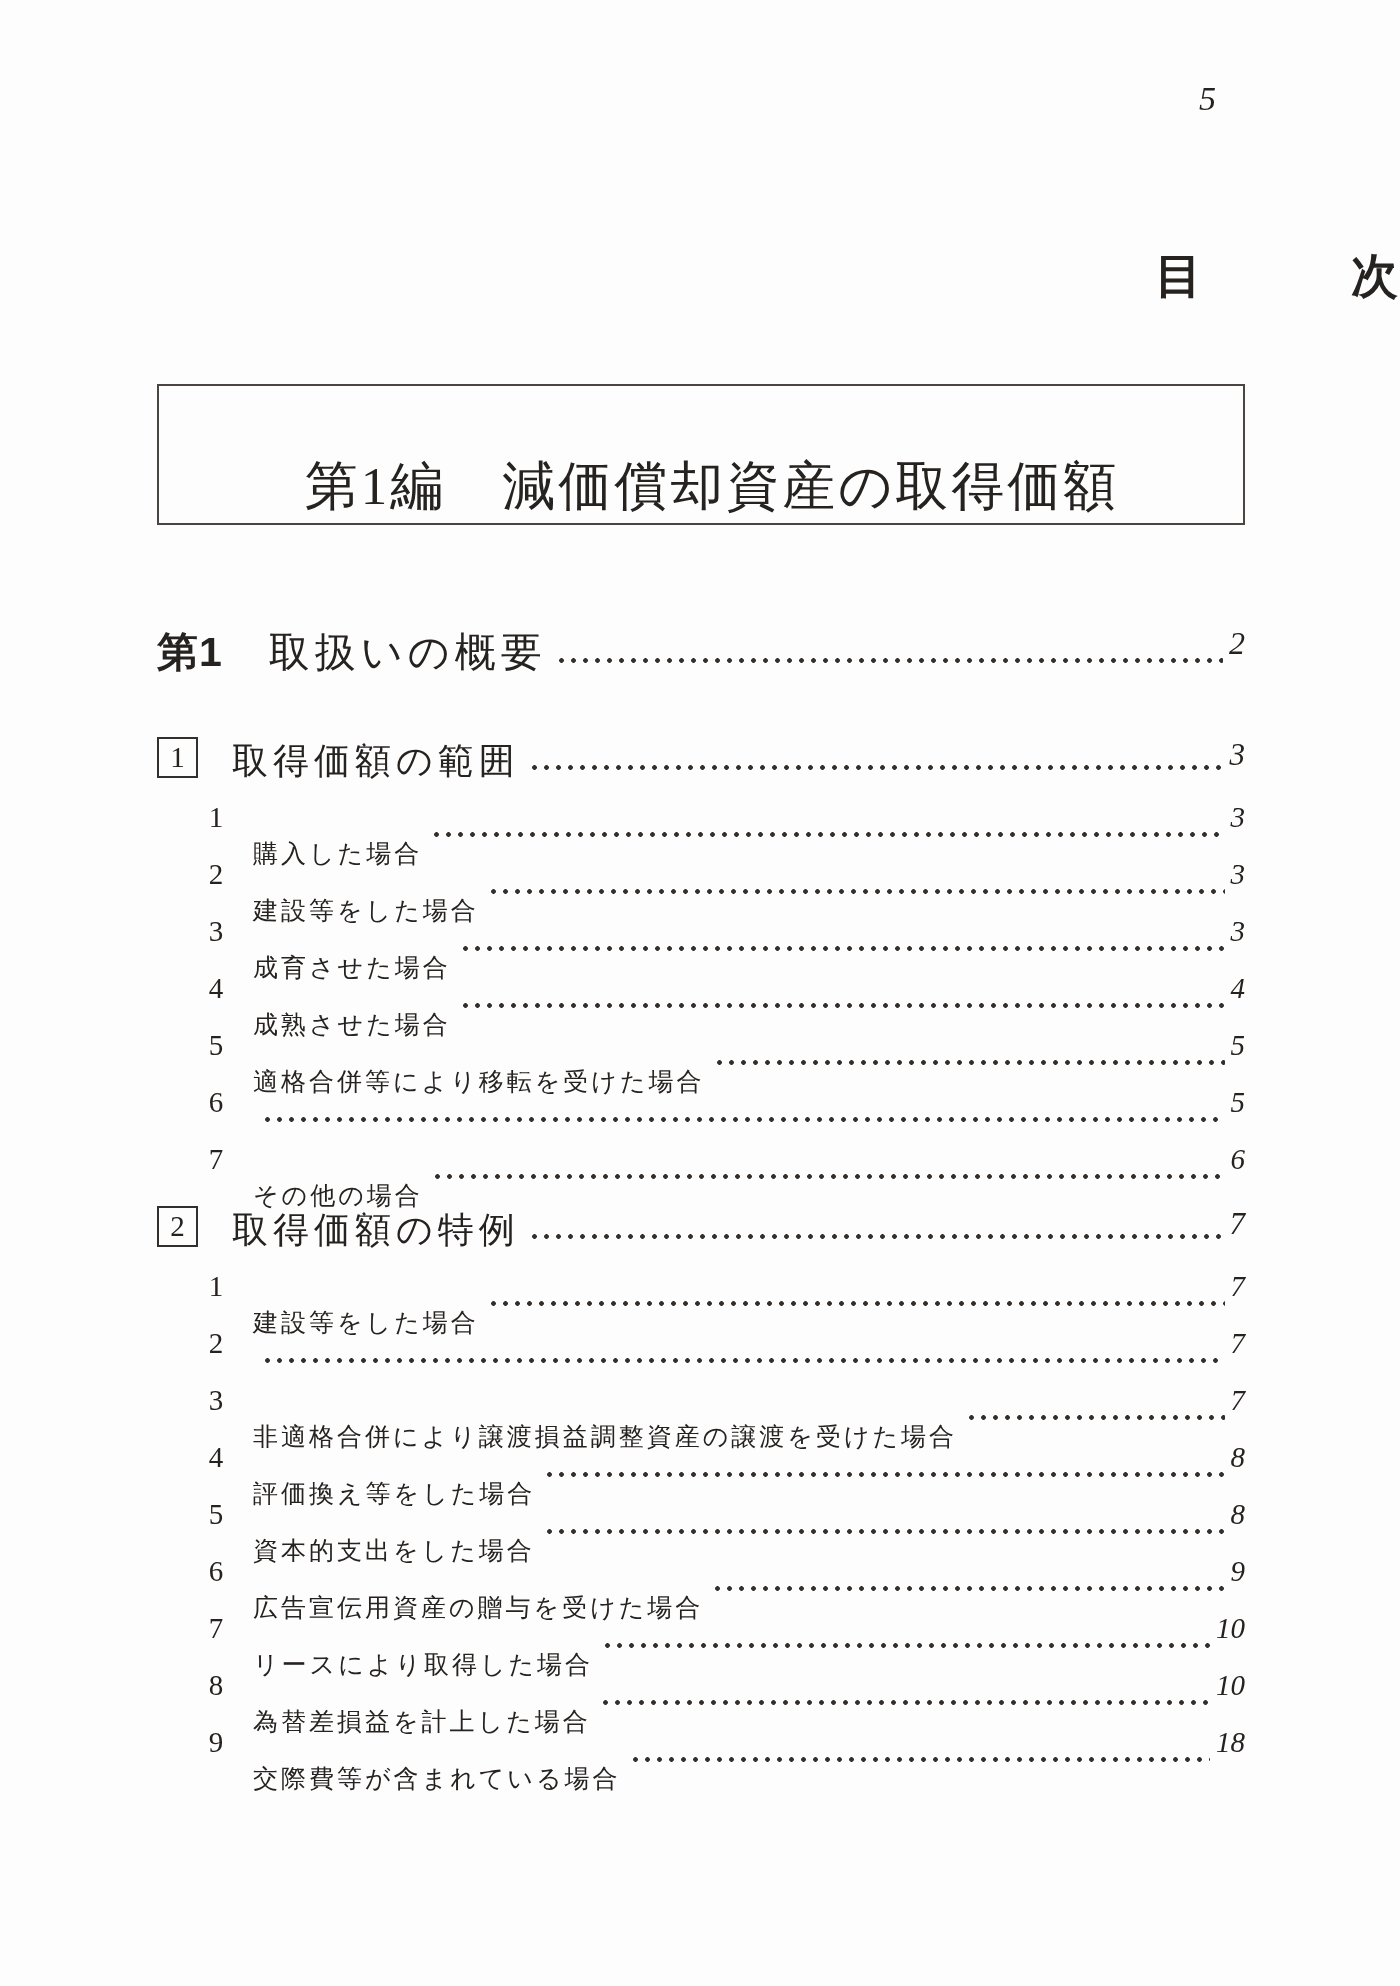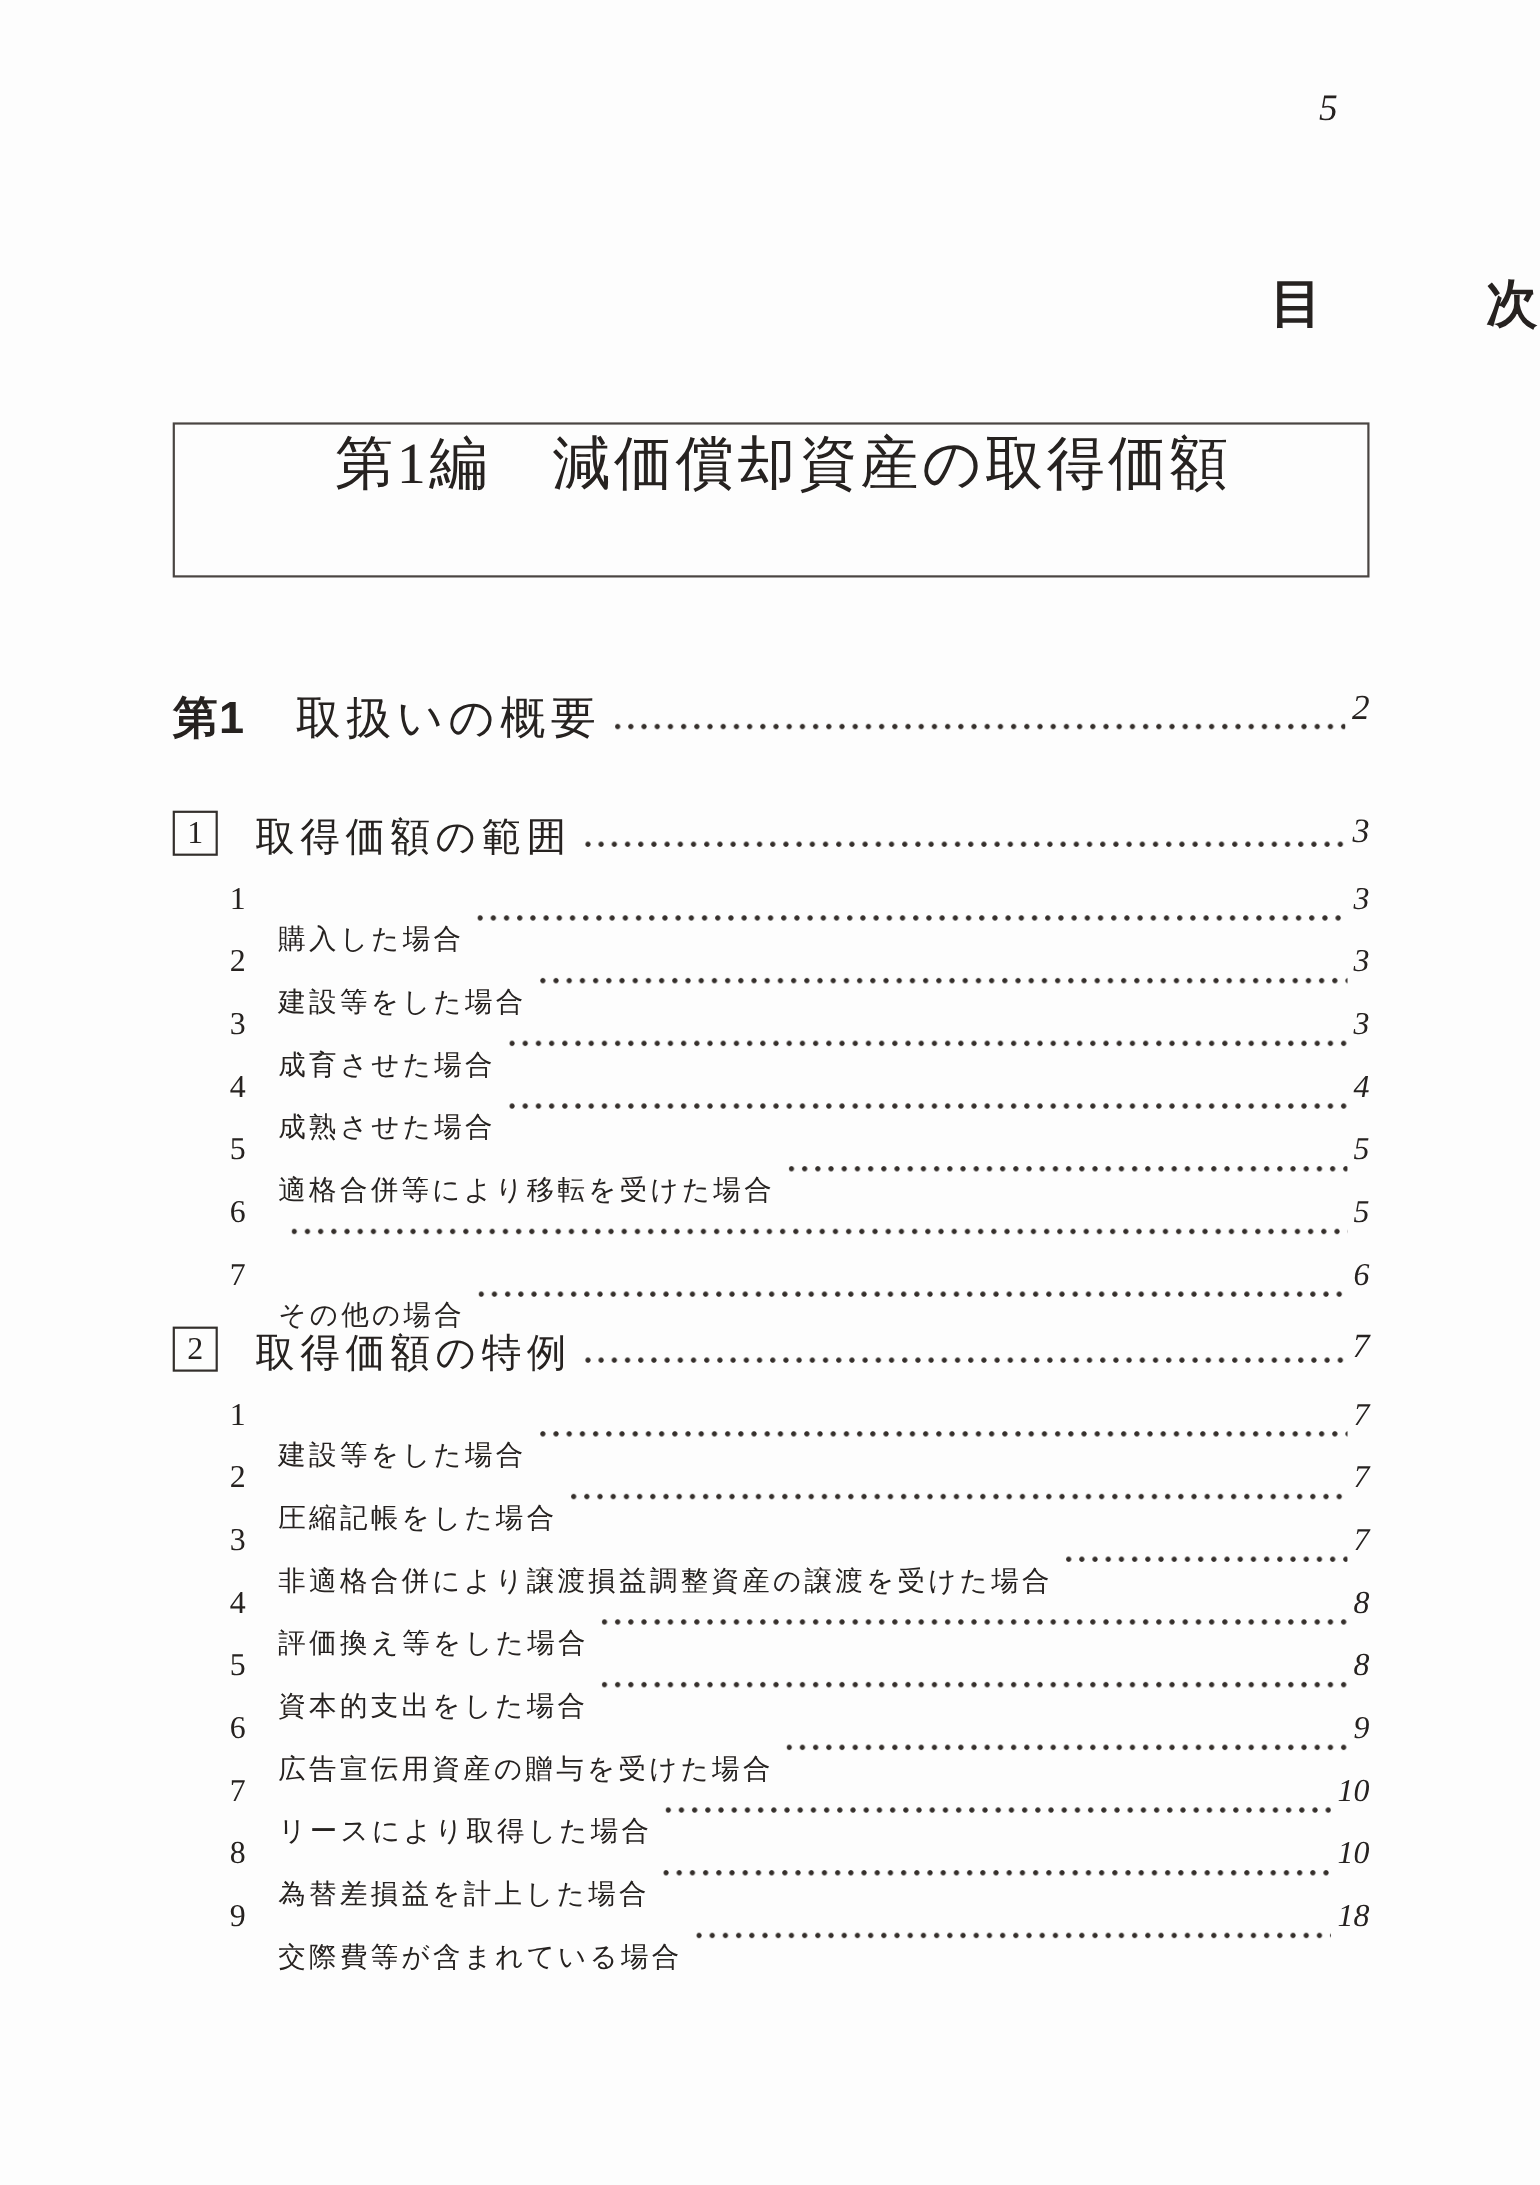--- a/index.html
+++ b/index.html
@@ -14,21 +14,21 @@
     font-family:"Liberation Serif","DejaVu Serif",serif;
   }
   .doc-title {
     margin:248px 0 0 0; text-align:right;
     font-family:"Liberation Sans","DejaVu Sans",sans-serif;
     font-weight:700; font-size:47px; line-height:1.2; letter-spacing:2px;
   }
   .part-box {
     box-sizing:border-box; margin:80px 155px 0 157px; height:141px;
     border:2px solid #4a4542;
-    display:flex; align-items:flex-start; justify-content:center;padding-left:22px;
+    display:flex; align-items:flex-end; justify-content:center;padding-left:22px;
   }
   .part-box .t { font-size:53px; letter-spacing:3px; white-space:nowrap; }
   .content { margin:0 155px 0 157px; }
   .row { display:flex; align-items:flex-start; }
   .dai { margin-top:100px; height:60px; }
   .dai .num {
     font-family:"Liberation Sans","DejaVu Sans",sans-serif;
     font-weight:700; font-size:41px; margin-right:46px; letter-spacing:1px;
     flex:none;
   }
@@ -139,21 +139,20 @@
 
     <div class="items">
       <div class="row item">
         <span class="num">1</span>
         <span class="ttl">建設等をした場合</span>
         <span class="leader"></span>
         <span class="pg">7</span>
       </div>
       <div class="row item">
         <span class="num">2</span>
-        <span class="ttl">圧縮記帳をした場合</span>
         <span class="leader"></span>
         <span class="pg">7</span>
       </div>
       <div class="row item">
         <span class="num">3</span>
         <span class="ttl">非適格合併により譲渡損益調整資産の譲渡を受けた場合</span>
         <span class="leader"></span>
         <span class="pg">7</span>
       </div>
       <div class="row item">

